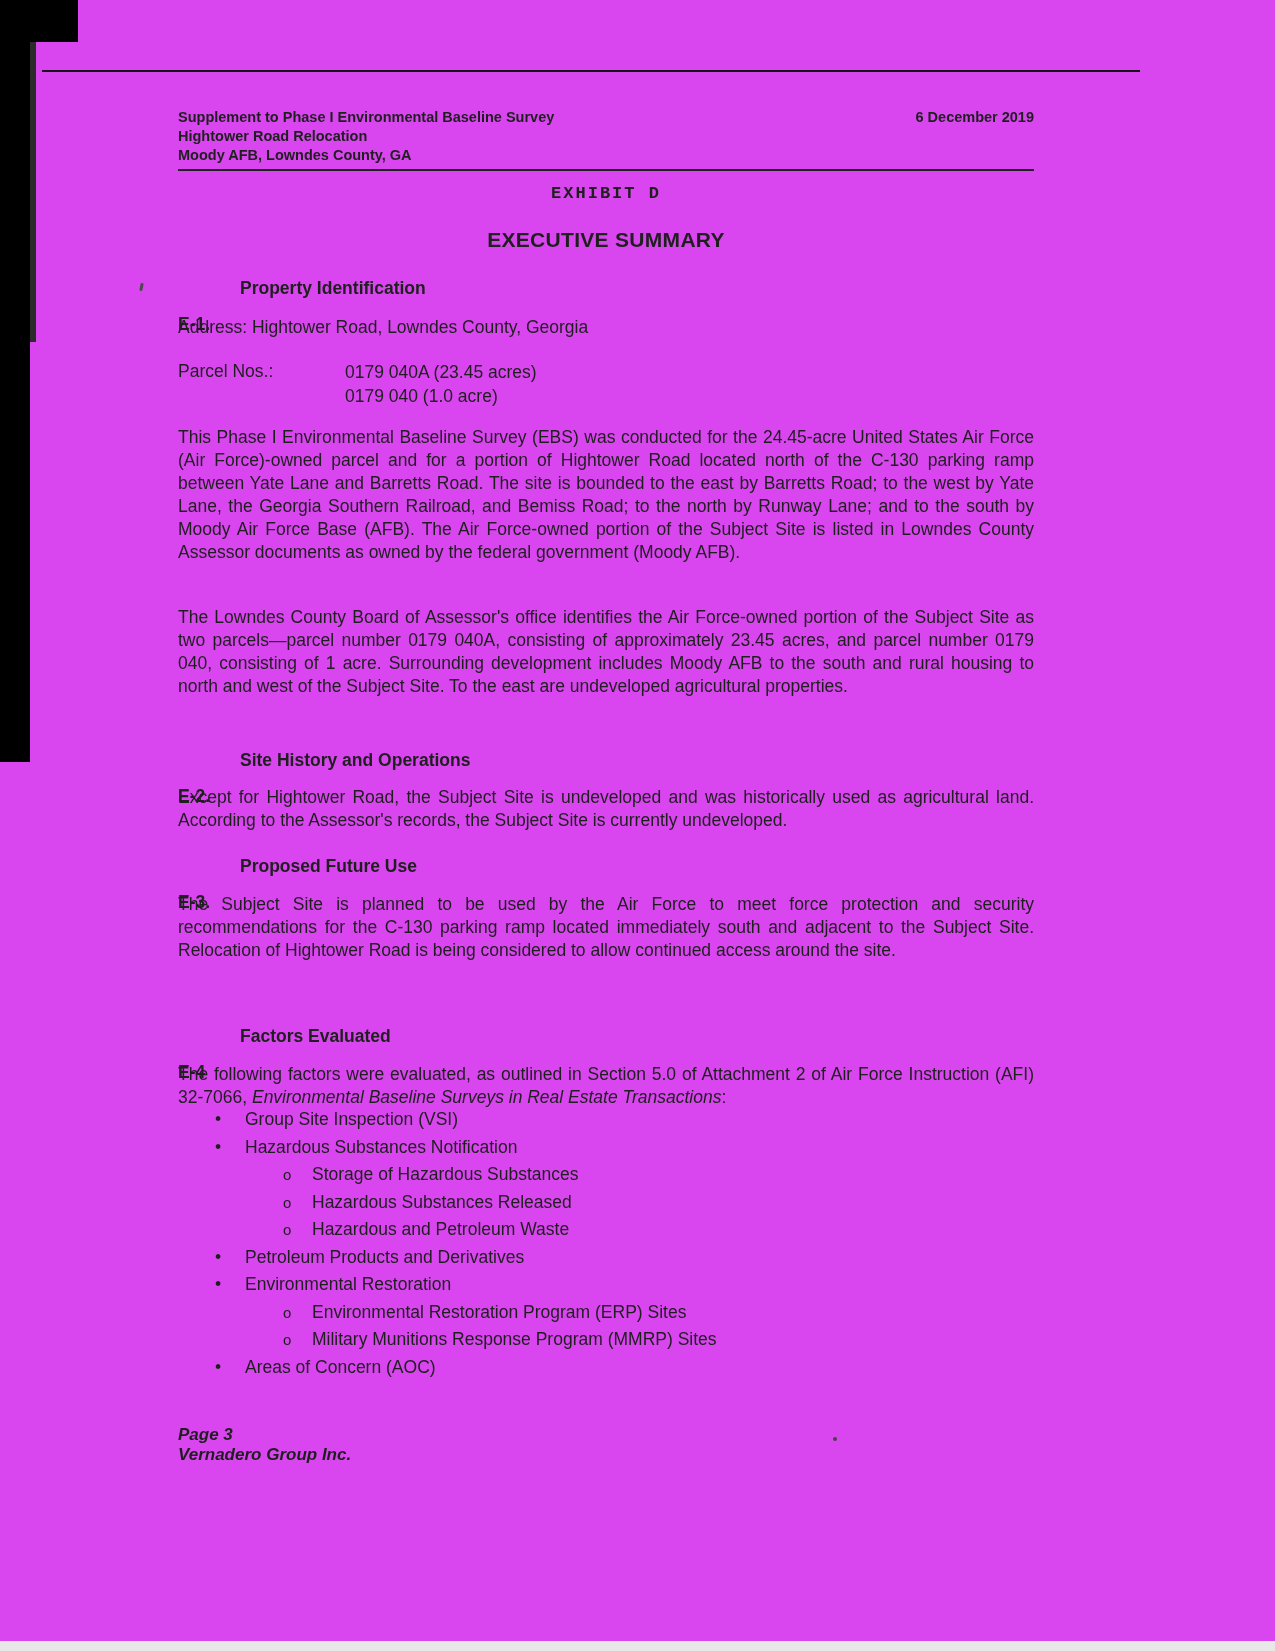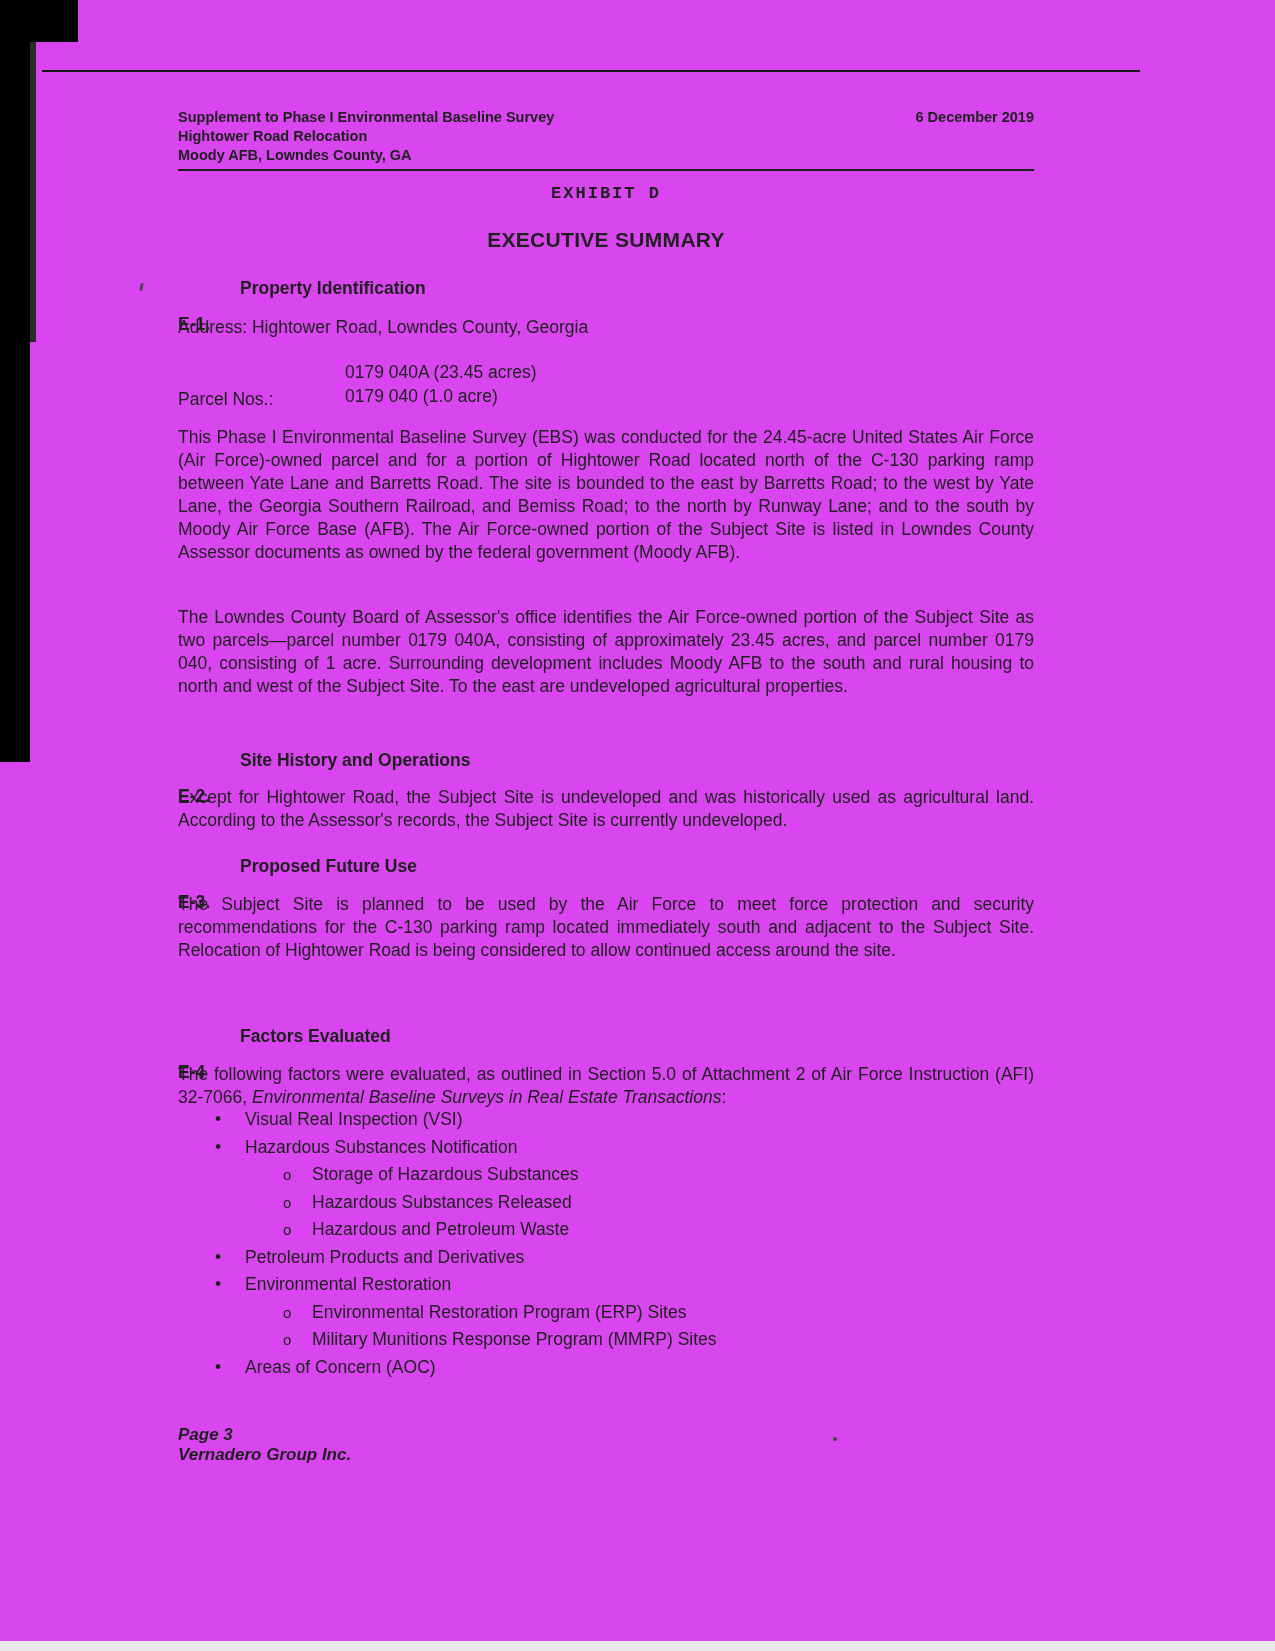--- a/index.html
+++ b/index.html
@@ -44,21 +44,21 @@
   .head-e2 { top:750px; }
   .head-e3 { top:856px; }
   .head-e4 { top:1026px; }
 
   .body-text { font-size:17.5px; line-height:23px; }
   .just { text-align:justify; }
 
   .address { top:316px; }
 
   .parcels { top:360px; display:flex; }
-  .parcels .parcel-label { flex:0 0 167px;margin-top:28px; }
+  .parcels .parcel-label { flex:0 0 167px; }
   .parcels .parcel-values div { line-height:24px; }
 
   .para-e1a { top:426px; }
   .para-e1b { top:606px; }
   .para-e2  { top:786px; }
   .para-e3  { top:893px; }
   .para-e4  { top:1063px; }
 
   .italic { font-style:italic; }
 
@@ -129,21 +129,21 @@
 
   <div class="block sec-head head-e4">
     <span class="sec-num">E-4</span>
     <span class="sec-title">Factors Evaluated</span>
   </div>
   <div class="block body-text just para-e4"><span>The following factors were evaluated, as outlined in Section 5.0 of Attachment 2 of Air Force Instruction (AFI) 32-7066, </span><span class="italic">Environmental Baseline Surveys in Real Estate Transactions</span><span>:</span></div>
 
   <div class="block factors">
     <div class="factor lvl1">
       <span class="marker"></span>
-      <span>Visual Real Inspection (VSI)</span>
+      <span>Group Site Inspection (VSI)</span>
     </div>
     <div class="factor lvl1">
       <span class="marker"></span>
       <span>Hazardous Substances Notification</span>
     </div>
     <div class="factor lvl2">
       <span class="marker"></span>
       <span>Storage of Hazardous Substances</span>
     </div>
     <div class="factor lvl2">

